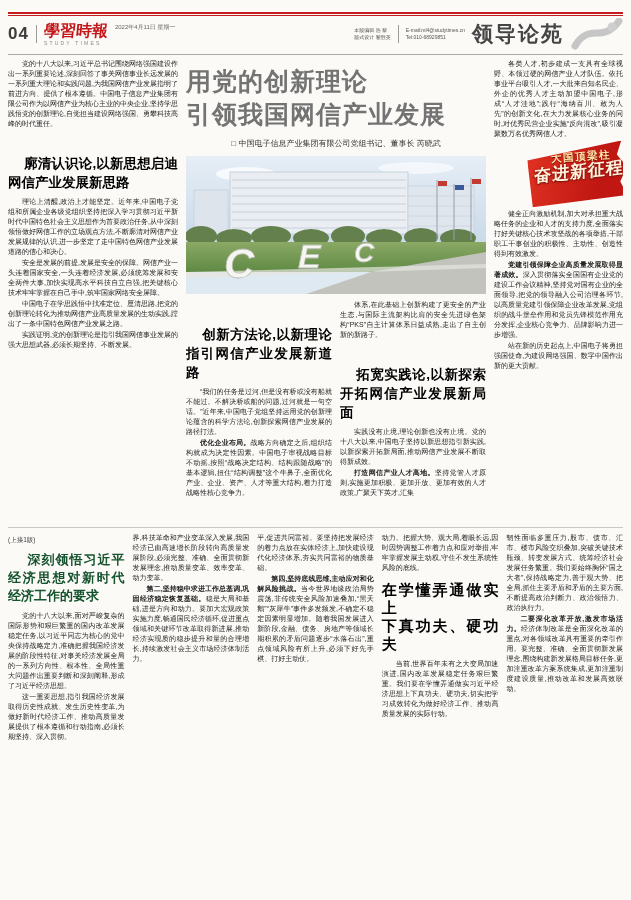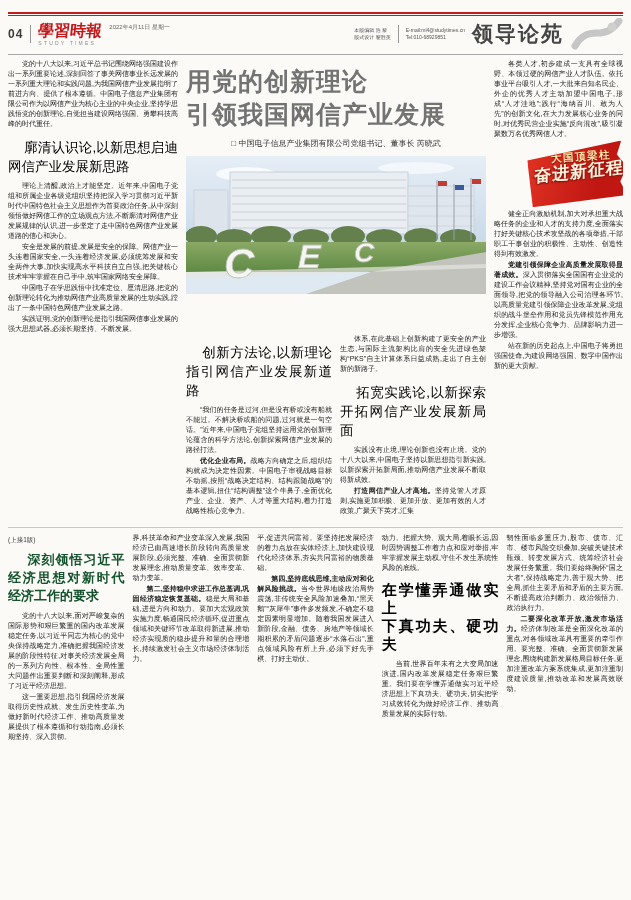--- a/index.html
+++ b/index.html
@@ -2,44 +2,44 @@
 <html><head>
 <meta charset="utf-8">
 <style>
   html,body{margin:0;padding:0;background:#efede8;}
   #page{position:relative;width:631px;height:900px;background:#fbfaf7;overflow:hidden;
         font-family:"Liberation Sans","DejaVu Sans",sans-serif;color:#222;margin:0 auto;}
   .inner{padding:0 8px;}
   
   .red-rule{margin-top:12px;border-top:2.5px solid #c31d22;border-bottom:1px solid #c31d22;height:1px;}
   .hdr{display:flex;align-items:center;height:36px;gap:7px;}
-  .pageno{font-size:12px;font-weight:bold;color:#3c3c3c;letter-spacing:1px;}
+  .pageno{font-size:17px;font-weight:bold;color:#3c3c3c;letter-spacing:1px;}
   .vdiv{width:1px;height:18px;background:#9a9a9a;}
   .mast{line-height:1;}
   .mast .cn{font-size:16px;font-weight:bold;color:#c2181c;transform:skewX(-6deg);display:inline-block;}
   .mast .en{font-size:5px;letter-spacing:2.2px;color:#8a8a8a;margin-top:2px;}
   .hdate{font-size:6px;color:#666;align-self:flex-start;margin-top:7px;}
   .spacer{flex:1;}
   .tiny2{font-size:5px;color:#555;line-height:7px;white-space:nowrap;}
   .sect{font-size:21px;font-weight:bold;color:#454545;letter-spacing:2px;white-space:nowrap;}
   .gray-rule{border-top:1px solid #a8a8a8;margin-top:2px;}
   
   .top{display:flex;gap:8px;height:462px;overflow:hidden;padding-top:4px;}
   .tcol1{width:170px;}
   .tcenter{width:300px;}
   .tcol4{flex:1;}
   .headline{font-size:25px;font-weight:bold;line-height:33px;text-align:left;color:#737373;
             letter-spacing:1px;margin:8px 0 5px;font-family:Liberation Mono, monospace;}
   .byline{font-size:8px;text-align:center;color:#333;margin-bottom:7px;}
   .photo{width:300px;height:138px;overflow:hidden;background:#dfe9f2;}
-  .ccols{display:flex;gap:8px;margin-top:6px;height:250px;overflow:hidden;align-items:center;}
+  .ccols{display:flex;gap:8px;margin-top:6px;height:250px;overflow:hidden;}
   .ccol{flex:1;}
   .bt{font-size:7px;line-height:10px;text-align:justify;color:#242424;}
   .bt p{margin:0 0 1px;text-indent:2em;}
-  .sh{font-size:13.5px;font-weight:normal;line-height:19px;color:#000;margin:9px 0 5px;text-indent:1.2em;}
+  .sh{font-size:13.5px;font-weight:bold;line-height:19px;color:#000;margin:25px 0 5px;text-indent:1.2em;}
   
   .badge{position:relative;width:102px;height:62px;margin:4px -4px 4px auto;}
   .badge .flag{position:absolute;inset:0;background:linear-gradient(105deg,#e23424,#c01712 70%);
       clip-path:polygon(3% 24%,96% 0%,91% 22%,100% 42%,93% 66%,99% 88%,6% 100%);
       transform:rotate(-3deg);}
   .badge .l1{position:absolute;top:8px;left:14px;width:84px;text-align:center;font-size:10.5px;
       font-weight:bold;color:#ffe6a6;letter-spacing:1.5px;text-shadow:0 1px 0 #7a0c08;transform:rotate(-4deg);}
   .badge .l2{position:absolute;top:24px;left:6px;width:96px;text-align:center;font-size:17px;
       font-weight:bold;color:#fff3dc;letter-spacing:1px;transform:rotate(-6deg) skewX(-6deg);
       text-shadow:1px 1px 0 #8c1510,-1px 1px 2px #8c1510;}

